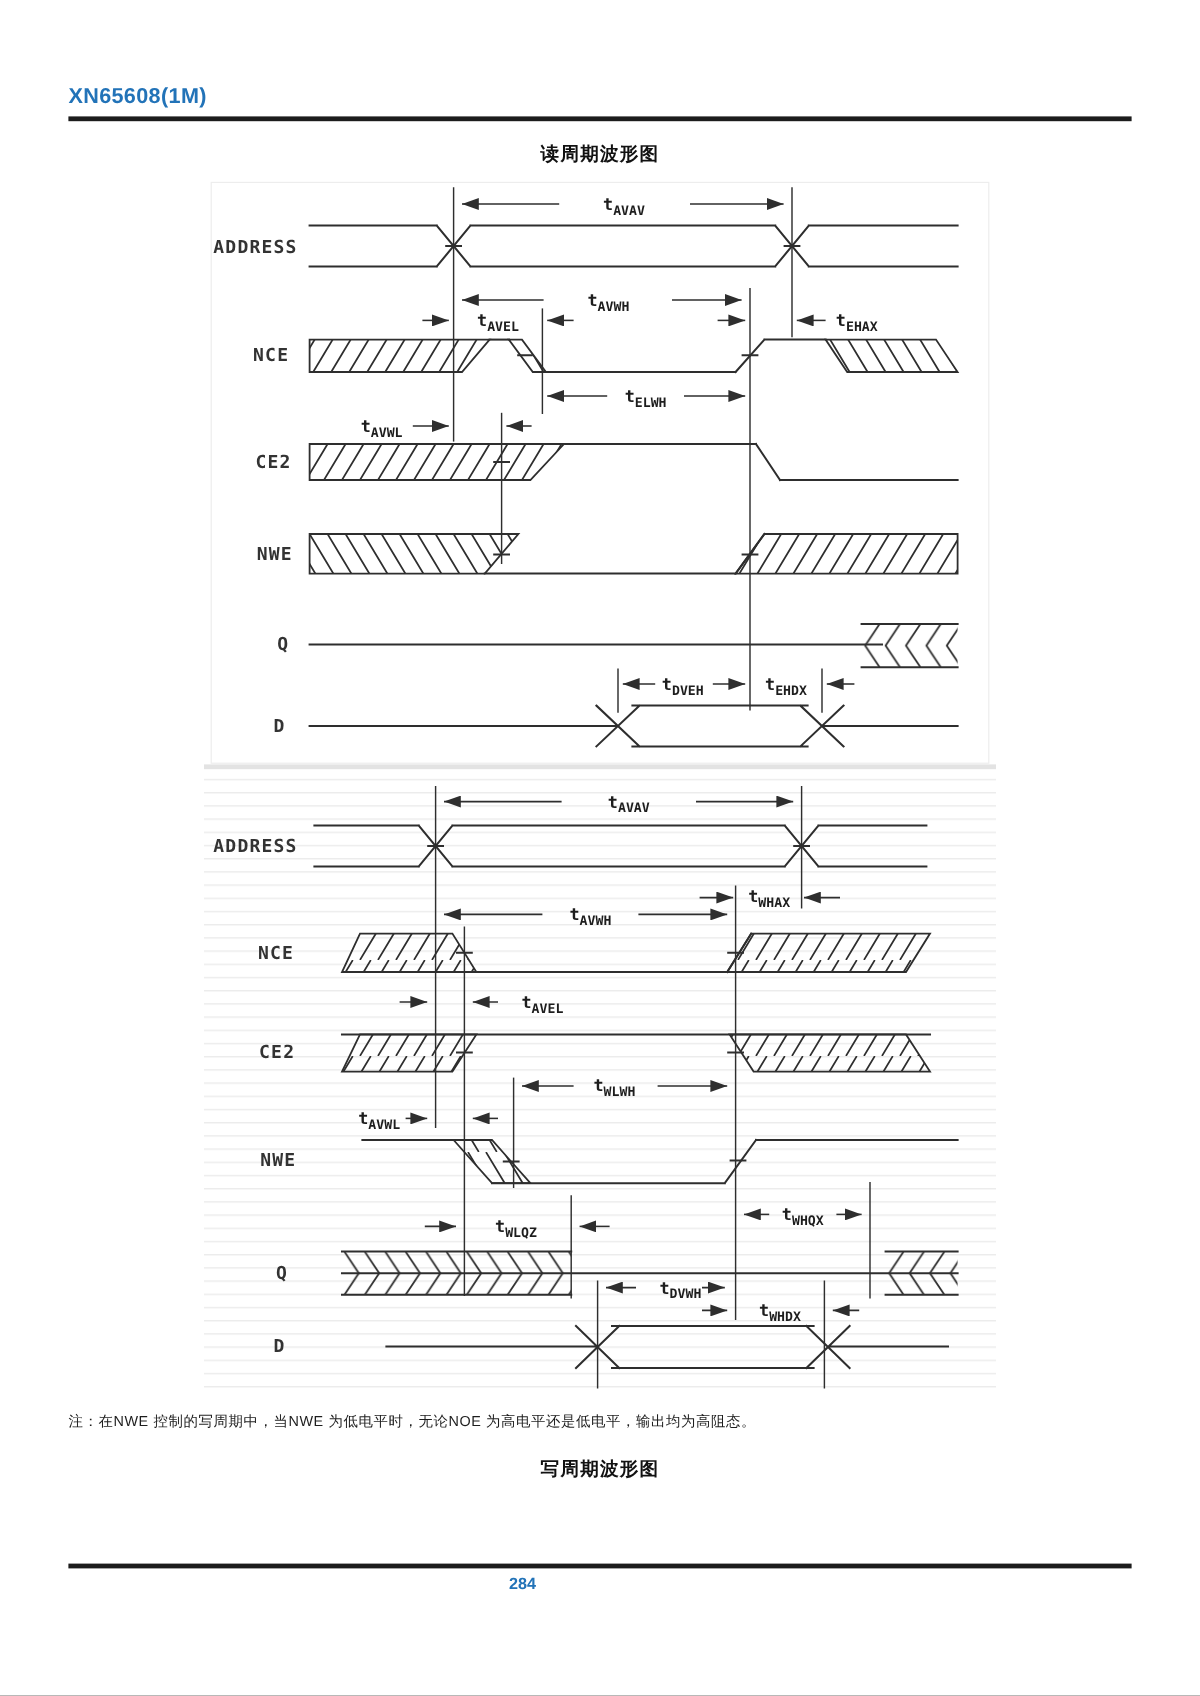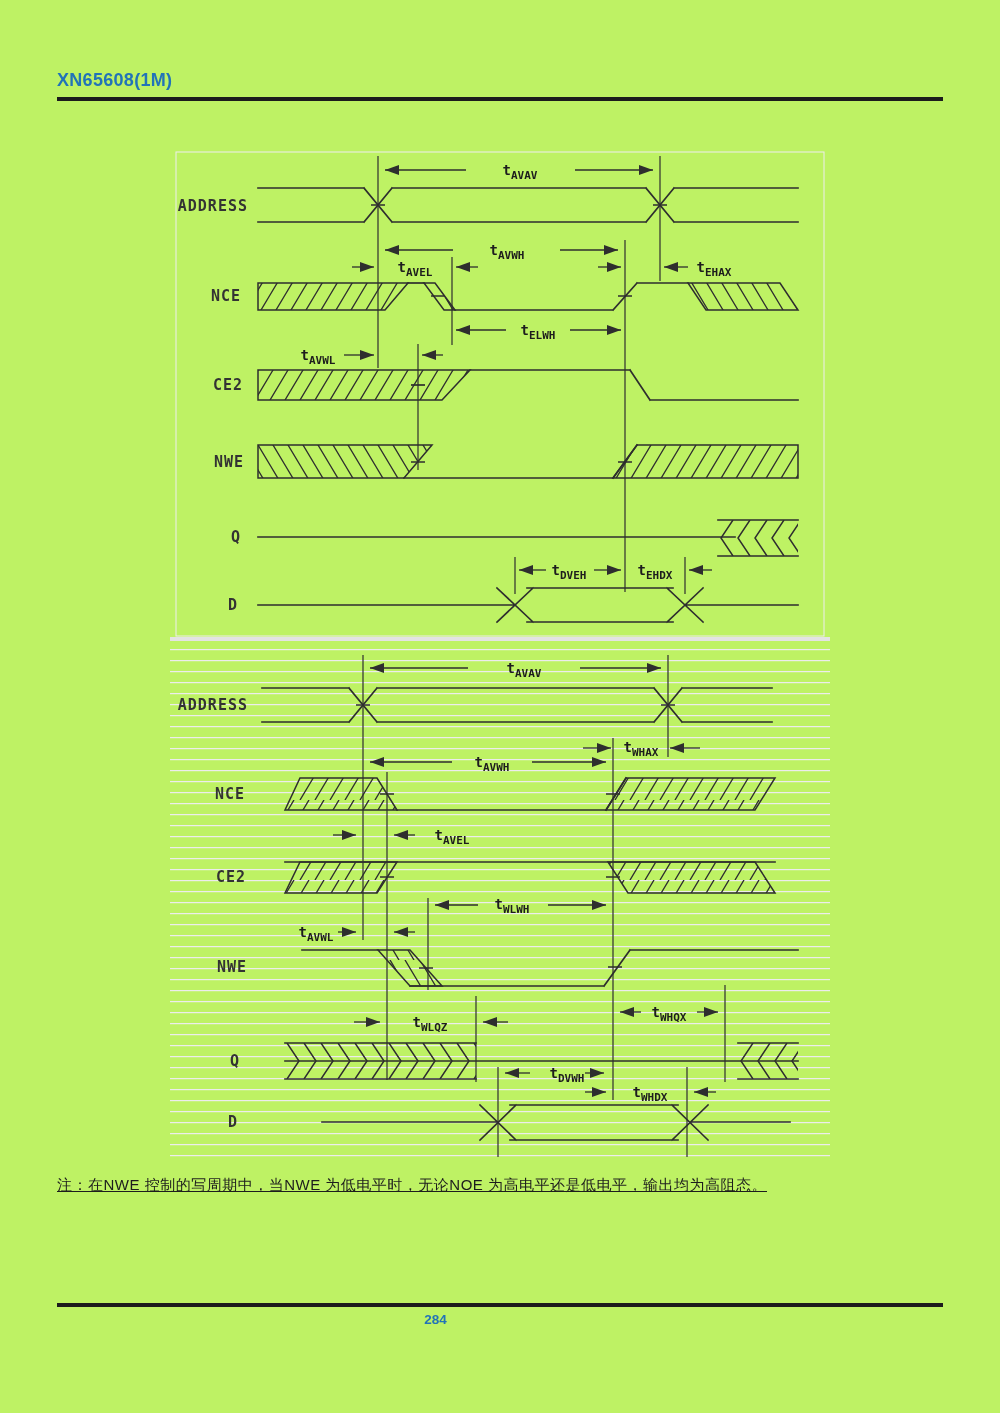--- a/index.html
+++ b/index.html
@@ -1,36 +1,36 @@
 <!DOCTYPE html>
 <html><head>
 <meta charset="utf-8">
 <style>
   html,body{margin:0;padding:0;background:#888;}
   .page{
-    position:relative;width:1000px;height:1413px;background:#bef264;
+    position:relative;width:1000px;height:1413px;background:#ffffff;
     font-family:"Liberation Sans", sans-serif;color:#222;overflow:hidden;
     margin:0 auto;
   }
   .doc-title{
     position:absolute;left:57px;top:70px;font-size:18px;font-weight:bold;
     color:#2273b8;letter-spacing:.3px;font-family:"Liberation Sans",sans-serif;
   }
   .rule{position:absolute;left:57px;width:886px;background:#1c1c1c;}
   .top-rule{top:97px;height:3.5px;}
   .bottom-rule{top:1303px;height:4px;}
   .caption{
     position:absolute;left:0;width:1000px;text-align:center;
     font-size:15.5px;font-weight:600;color:#111;letter-spacing:1px;
   }
   .caption1{top:118px;}
   .caption2{top:1214px;}
   .note{
     position:absolute;left:57px;top:1176px;width:890px;margin:0;
-    font-size:15px;color:#1d1d1d;letter-spacing:.5px;text-decoration:underline;
+    font-size:12px;color:#1d1d1d;letter-spacing:.5px;
   }
   .page-number{
     position:absolute;left:0;top:1312px;width:871px;text-align:center;
     font-size:13.5px;font-weight:bold;color:#2273b8;
   }
   svg{position:absolute;display:block;}
   #svg-read{left:170px;top:148px;}
   #svg-write{left:170px;top:636px;}
   .wave{stroke:#2e2e2e;stroke-width:1.7;fill:none;stroke-linecap:square;}
   .blk{stroke:#2e2e2e;stroke-width:1.5;}
@@ -46,20 +46,21 @@
   .frame{fill:none;stroke:#ededed;stroke-width:1;}
 </style>
 </head>
 <body>
 
 <div class="page">
 
   <div class="doc-title">XN65608(1M)</div>
   <div class="rule top-rule"></div>
 
+  <div class="caption caption1">读周期波形图</div>
 
   <svg id="svg-read" width="660" height="492" viewBox="170 148 660 492">
     <defs>
       <marker id="ah-a" markerWidth="15" markerHeight="10" refX="14" refY="5" orient="auto" markerUnits="userSpaceOnUse">
         <path d="M0,0 L14,5 L0,10 z" fill="#2e2e2e"></path>
       </marker>
       <pattern id="hf-a" patternUnits="userSpaceOnUse" width="15" height="40">
         <path d="M0,40 L24,0 M-15,40 L9,0 M15,40 L39,0 M-30,40 L-6,0" stroke="#2e2e2e" stroke-width="1.4" fill="none"></path>
       </pattern>
       <pattern id="hb-a" patternUnits="userSpaceOnUse" width="15" height="40">
@@ -265,16 +266,17 @@
       <rect x="738" y="1043" width="60" height="36" fill="url(#chevL-b)" stroke="none"></rect>
       <path class="wave" d="M738,1043 H798 M738,1079 H798"></path>
     </g>
 
     <g>
       <path class="wave" d="M322,1122 H498 M480,1105 L516,1140 M480,1140 L516,1105 M510,1105 H678 M510,1140 H678 M672,1105 L708,1140 M672,1140 L708,1105 M690,1122 H790"></path>
     </g>
   </svg>
 
   <p class="note">注：在NWE 控制的写周期中，当NWE 为低电平时，无论NOE 为高电平还是低电平，输出均为高阻态。</p>
+  <div class="caption caption2">写周期波形图</div>
 
   <div class="rule bottom-rule"></div>
   <div class="page-number">284</div>
 </div>
 
 </body></html>

